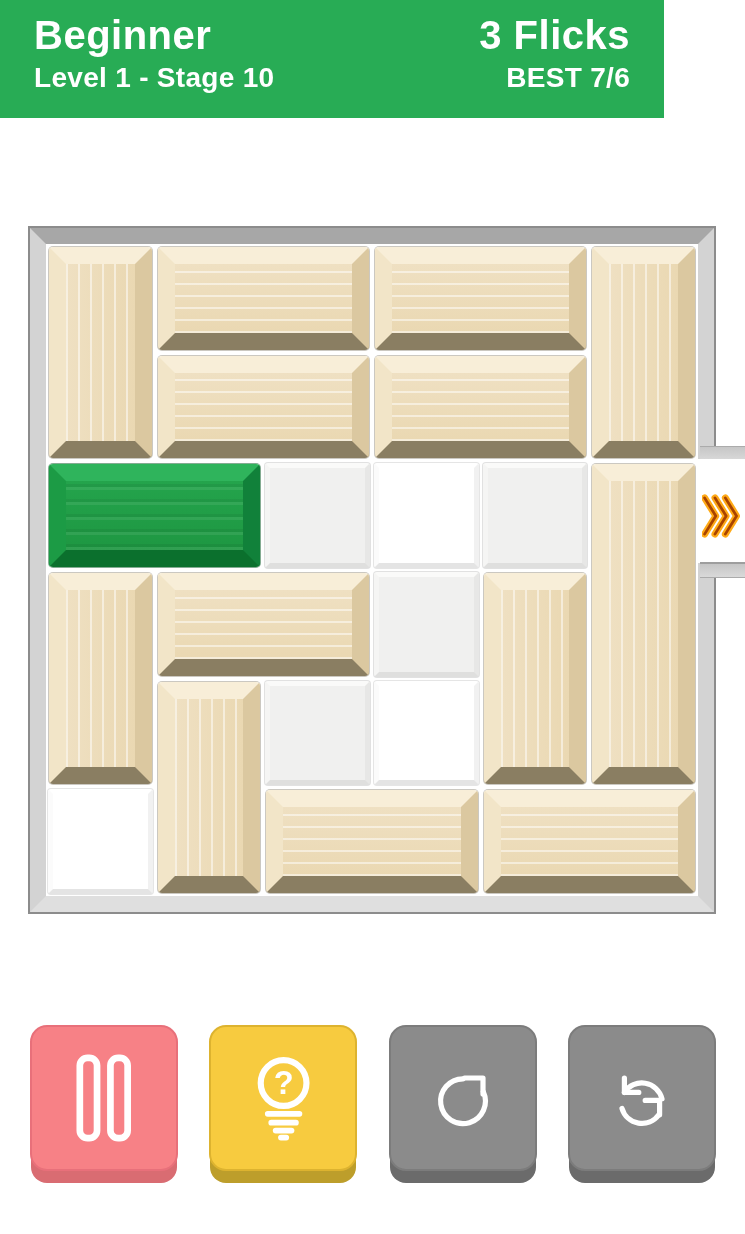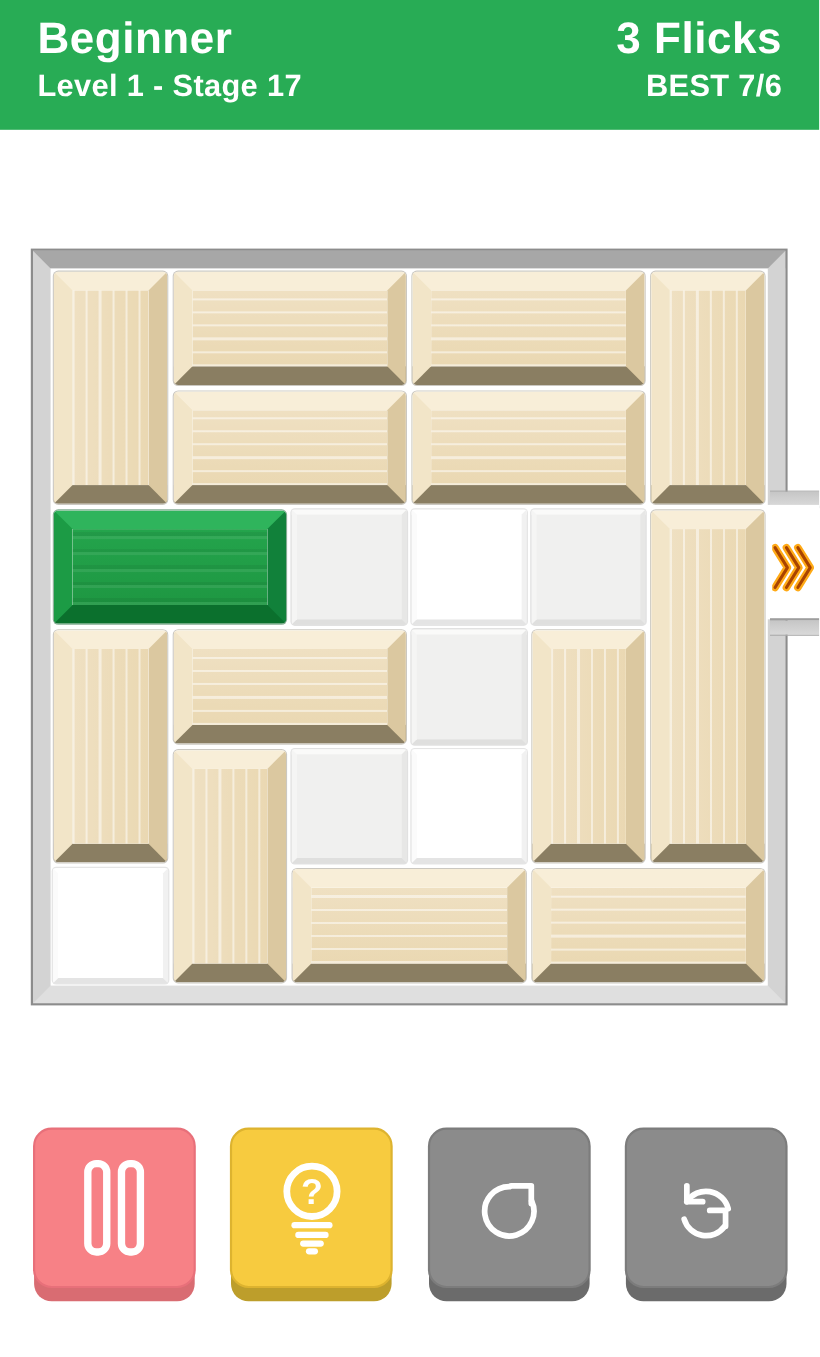--- a/index.html
+++ b/index.html
@@ -2,21 +2,21 @@
 <html><head>
 <meta charset="utf-8">
 <style>
   html,body{margin:0;padding:0;background:#ffffff;}
   .screen{
     position:relative;width:745px;height:1234px;overflow:hidden;background:#ffffff;
     font-family:"Liberation Sans",sans-serif;
   }
   
   .header{
-    position:absolute;left:0;top:0;width:745px;height:118px;box-sizing:border-box;
+    position:absolute;left:0;top:0;width:664px;height:118px;box-sizing:border-box;
     display:flex;justify-content:space-between;align-items:flex-start;
     padding:12px 34px 0 34px;color:#fff;
   }
   .h-col.right{text-align:right;}
   .h-title{font-size:40px;font-weight:800;line-height:1.15;letter-spacing:.5px;}
   .h-sub{font-size:28px;font-weight:700;line-height:1.2;margin-top:3px;letter-spacing:.3px;}
   
   .board{
     position:absolute;left:30px;top:228px;width:684px;height:684px;box-sizing:border-box;
     border:16px solid;border-color:#A7A7A7 #D3D3D3 #DFDFDF #D3D3D3;
@@ -70,21 +70,21 @@
   .arrow-svg{height:72px;}
 </style>
 </head>
 <body>
 
 <div class="screen">
 
   <header class="header" style="background: rgb(40, 172, 85); color: rgb(255, 255, 255);">
     <div class="h-col left">
       <div class="h-title">Beginner</div>
-      <div class="h-sub">Level 1 - Stage 17</div>
+      <div class="h-sub">Level 1 - Stage 10</div>
     </div>
     <div class="h-col right">
       <div class="h-title">3 Flicks</div>
       <div class="h-sub">BEST 7/6</div>
     </div>
   </header>
 
   <div class="board">
     <div class="board-grid">
         <div class="tile gray" style="left: 219.333px; top: 219.333px; width: 104.667px; height: 104.667px;"></div>

